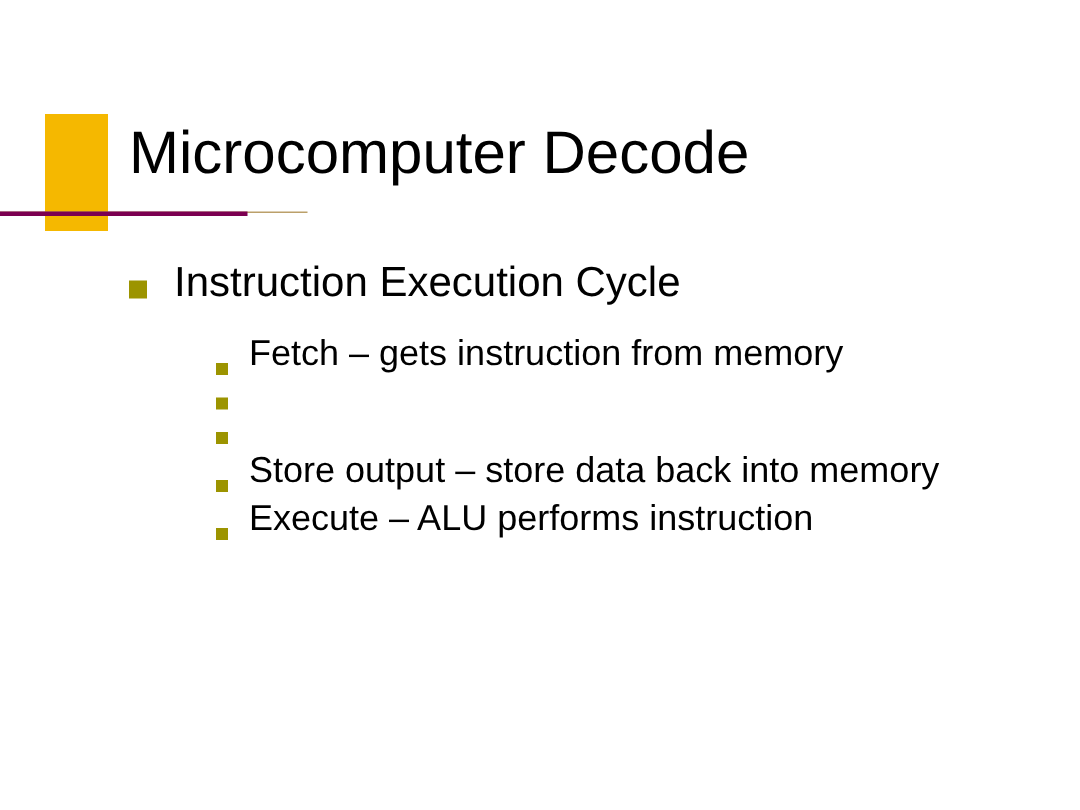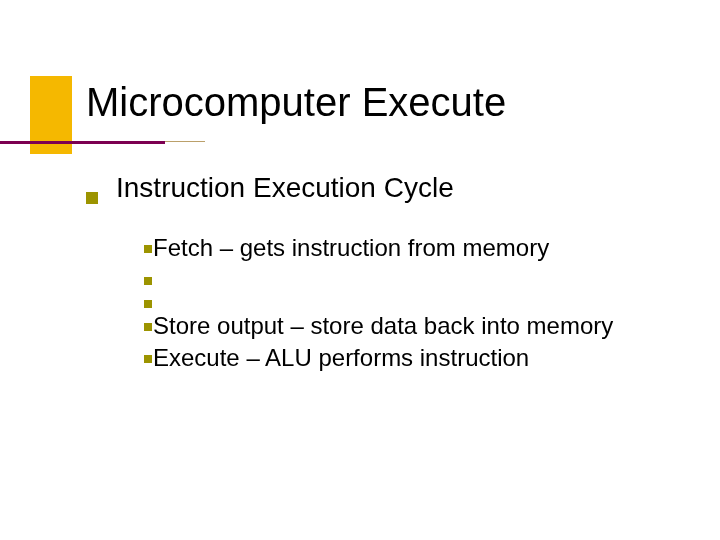--- a/index.html
+++ b/index.html
@@ -53,43 +53,43 @@
     font-family: Verdana, Geneva, sans-serif;
   }
   .body {
     position: absolute;
     left: 86px;
     top: 172px;
     width: 600px;
   }
   .lvl1 {
     display: flex;
-    align-items: flex-end;
+    align-items: center;
     gap: 18px;
-    margin-bottom: 30px;
+    margin-bottom: 18px;
   }
   .lvl1 .bullet {
     width: 12px;
     height: 12px;
     background: #9c9400; 
     margin-top: 10px;
     flex: 0 0 auto;
   }
   .lvl1 .text {
     font-size: 28px;
     font-weight: 400;
     font-family: Verdana, Geneva, sans-serif;
   }
   .lvl2-container {
     margin-left: 58px;
   }
   .lvl2 {
     display: flex;
-    align-items: flex-start;
-    gap: 1px;
+    align-items: flex-end;
+    gap: 14px;
     margin-bottom: 4px;
   }
   .lvl2 .bullet {
     width: 8px;
     height: 8px;
     background: #9c9400;
     margin-top: 11px;
     flex: 0 0 auto;
   }
   .lvl2 .text {
@@ -99,21 +99,21 @@
 </style>
 </head>
 <body>
 
 <div class="slide">
 
   <div class="deco-left"></div>
   <div class="deco-line-ext"></div>
   <div class="deco-line"></div>
 
-  <div class="title">Microcomputer Execute</div>
+  <div class="title">Microcomputer Decode</div>
 
   <div class="body">
     <div class="lvl1">
       <div class="bullet"></div>
       <div class="text">Instruction Execution Cycle</div>
     </div>
     <div class="lvl2-container">
       <div class="lvl2">
         <div class="bullet"></div>
         <div class="text">Fetch – gets instruction from memory</div>

